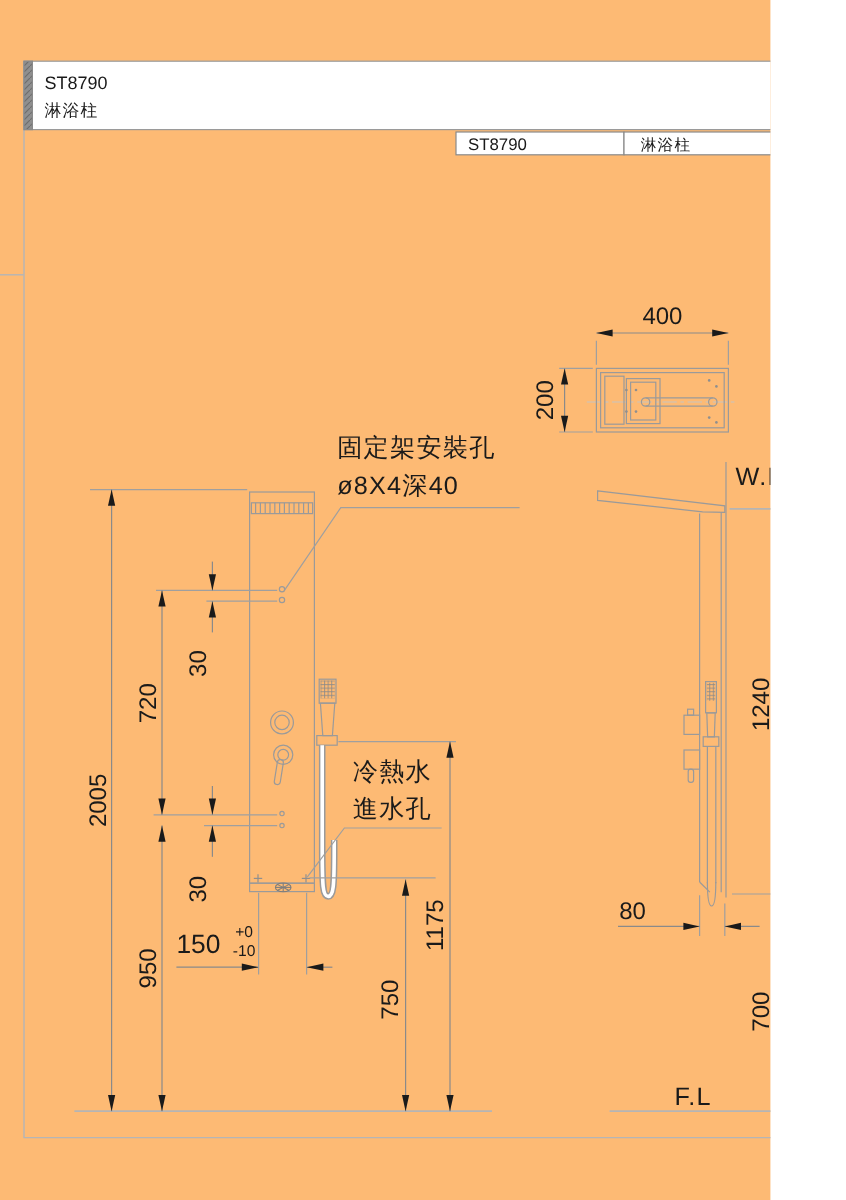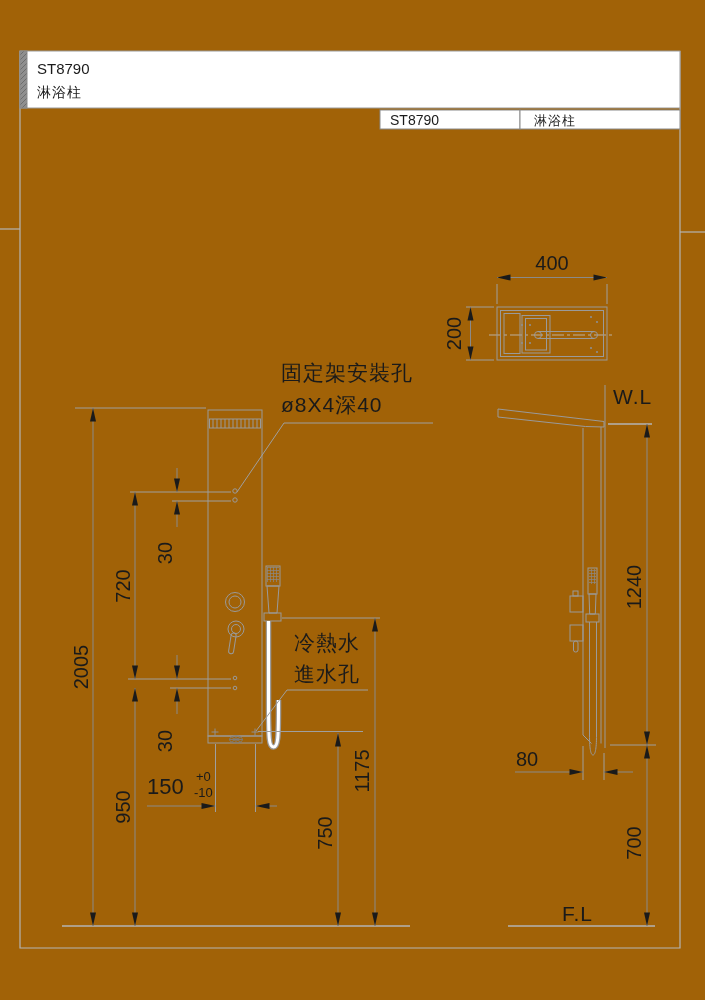--- a/index.html
+++ b/index.html
@@ -1,16 +1,16 @@
 <!DOCTYPE html>
 <html><head>
 <meta charset="utf-8">
 <style>
   html,body{margin:0;padding:0;background:#fff;}
-  .page{position:relative;width:705px;height:1000px;background:#a16207;overflow:hidden;
+  .page{position:relative;width:642px;height:1000px;background:#fdba74;overflow:hidden;
         font-family:"Liberation Sans", sans-serif;}
   svg text{font-family:"Liberation Sans", sans-serif; fill:#1a1a1a;}
   .geo{stroke:#9a9a9a;stroke-width:1;fill:none;}
   .geo2{stroke:#8f8f8f;stroke-width:1;fill:none;}
   .dim{stroke:#8a8a8a;stroke-width:1;fill:none;}
   .ext{stroke:#9f9f9f;stroke-width:1;fill:none;}
   .frame{stroke:#b5b5b5;stroke-width:1.2;fill:none;}
   .base{stroke:#b5b5b5;stroke-width:1.4;fill:none;}
   .arrow{fill:#1a1a1a;stroke:none;}
   .dimtext{font-size:20px;fill:#1a1a1a;}

